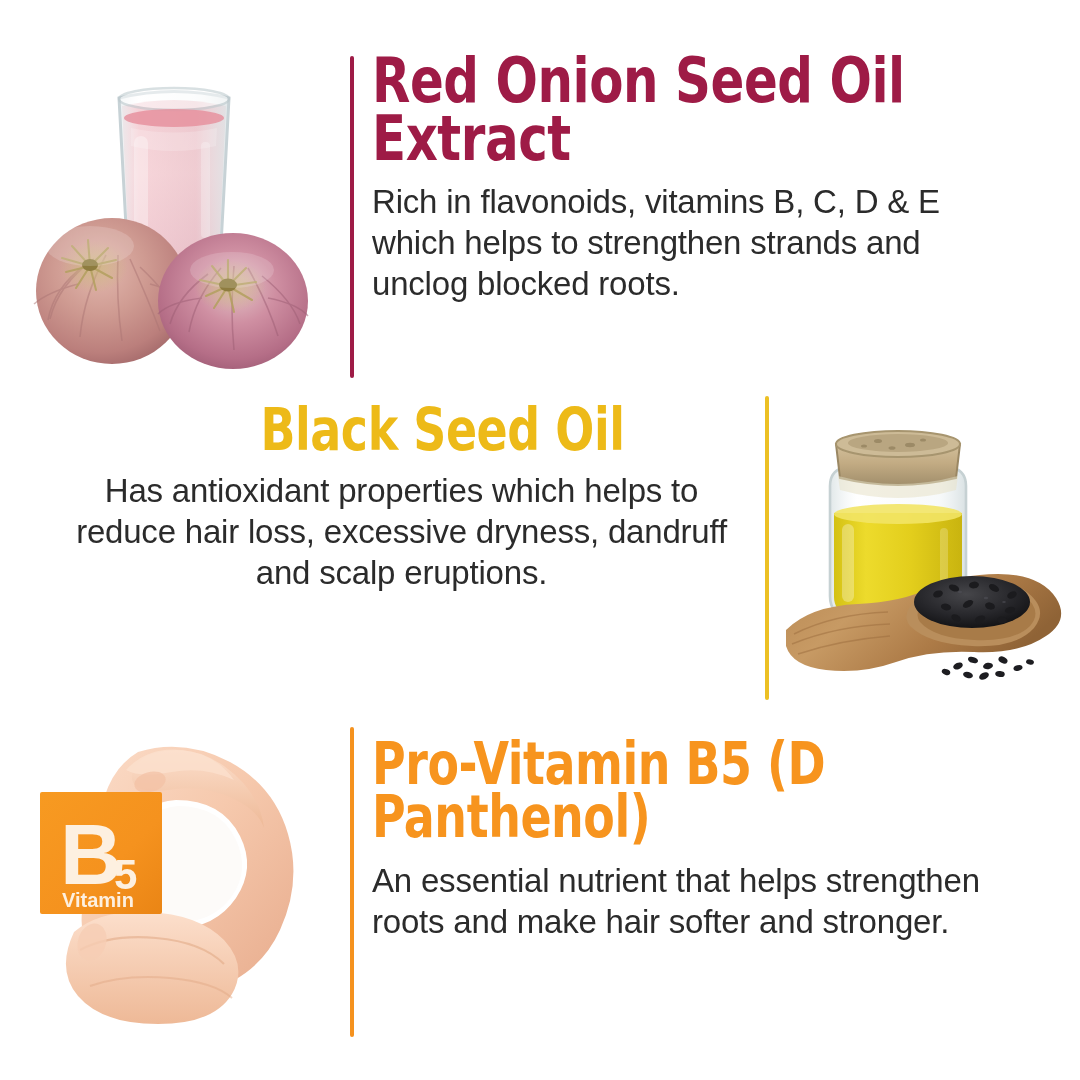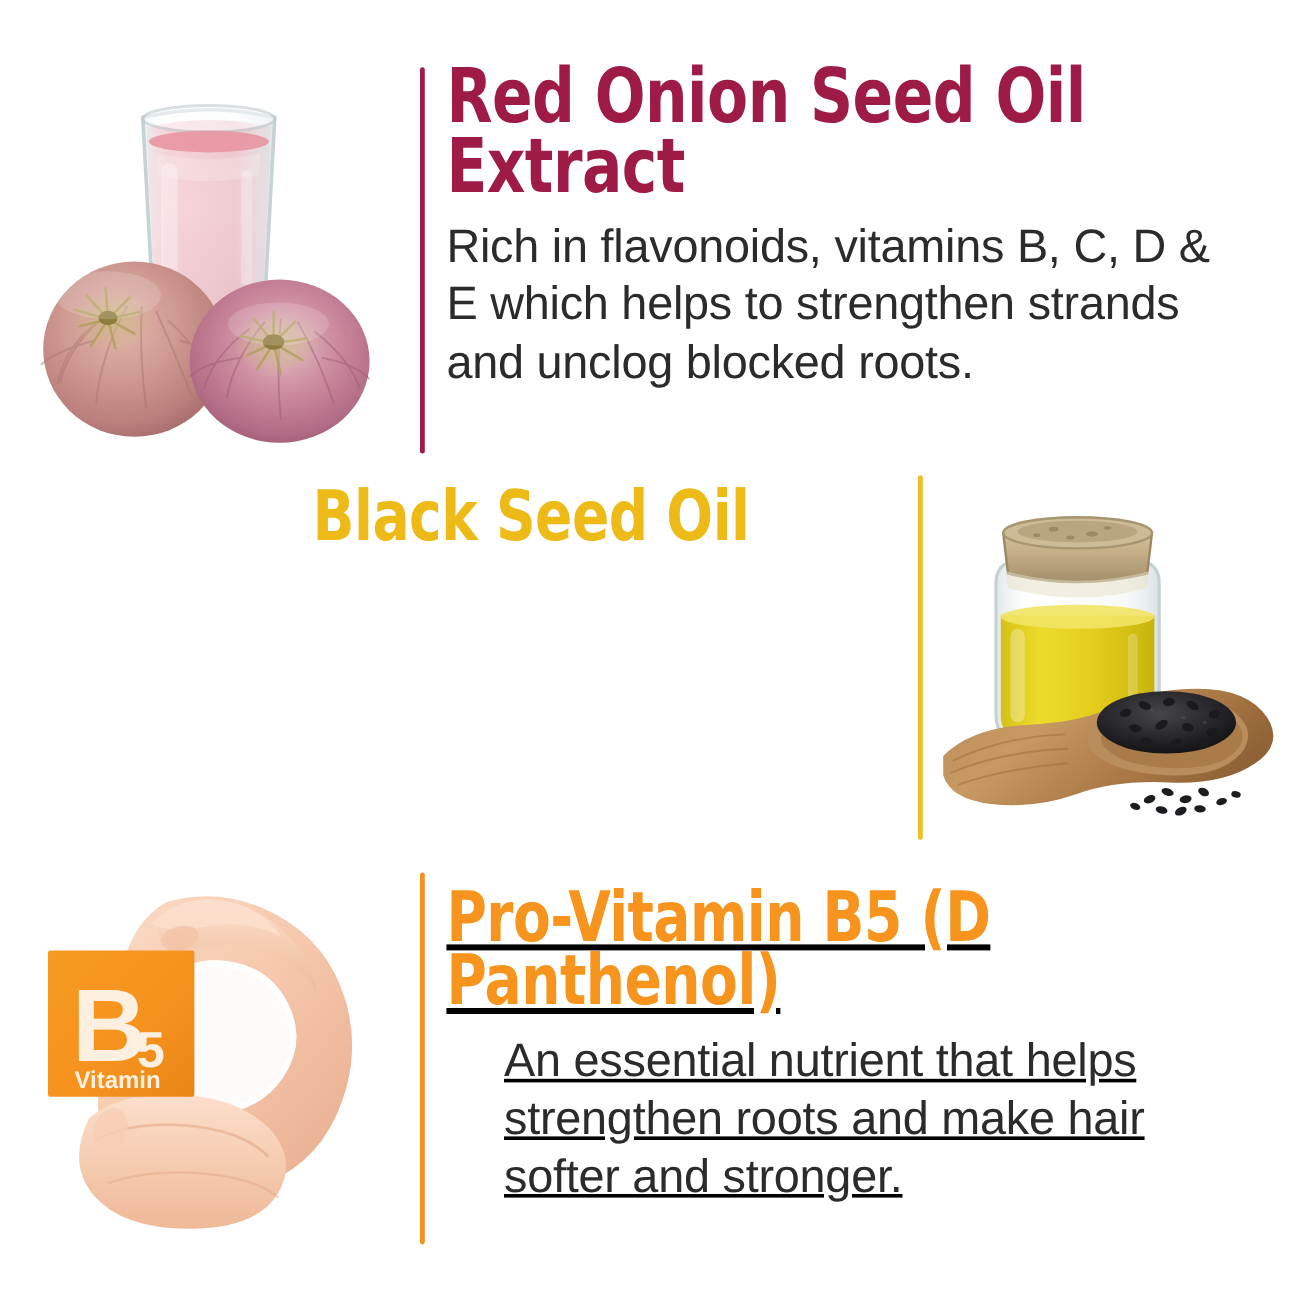--- a/index.html
+++ b/index.html
@@ -20,43 +20,43 @@
     font-family:"DejaVu Sans Condensed","Liberation Sans Narrow","Liberation Sans",sans-serif;
     font-weight:bold;
     letter-spacing:-0.5px;
     line-height:0.92;
     margin:0;
     transform:scaleX(0.88);
   }
   .body-copy{
     font-family:"Liberation Sans", sans-serif;
     color:#2b2b2b;
-    font-size:39px;
+    font-size:33px;
     line-height:1.24;
     letter-spacing:-0.2px;
     margin:0;
   }
 
   
   #sec1-divider{left:350px;top:56px;height:322px;background:#9e1b46;}
   #sec1-text{left:372px;top:52px;width:640px;}
   #sec1-heading{color:#9e1b46;font-size:63px;transform-origin:left top;}
   #sec1-body{margin-top:14px;}
 
   
   #sec2-divider{left:765px;top:396px;height:304px;background:#ecc024;}
   #sec2-text{left:60px;top:404px;width:683px;text-align:center;}
   #sec2-heading{color:#edba18;font-size:58px;transform-origin:right top;}
   #sec2-body{margin-top:14px;}
 
   
   #sec3-divider{left:350px;top:727px;height:310px;background:#f5921e;}
-  #sec3-text{left:372px;top:738px;width:650px;text-decoration:underline;}
+  #sec3-text{left:372px;top:738px;width:650px;}
   #sec3-heading{color:#f7941e;font-size:58px;transform-origin:left top;}
-  #sec3-body{margin-top:16px;margin-left:48px;}
+  #sec3-body{margin-top:16px;}
 
   
   .art{position:absolute;}
   #art-onions{left:18px;top:58px;width:312px;height:322px;}
   #art-blackseed{left:778px;top:398px;width:300px;height:302px;}
   #art-hand{left:26px;top:736px;width:306px;height:292px;}
   .art svg{display:block;width:100%;height:100%;}
 </style>
 </head>
 <body>
@@ -267,20 +267,21 @@
         <ellipse cx="168" cy="274" rx="4.4" ry="2.8" transform="rotate(20 168 274)"></ellipse>
         <ellipse cx="252" cy="264" rx="4" ry="2.6" transform="rotate(12 252 264)"></ellipse>
       </g>
     </svg>
   </div>
 
   <div class="divider" id="sec2-divider"></div>
 
   <div class="section" id="sec2-text">
     <h2 class="heading" id="sec2-heading">Black Seed Oil</h2>
+    <p class="body-copy" id="sec2-body">Has antioxidant properties which helps to reduce hair loss, excessive dryness, dandruff and scalp eruptions.</p>
   </div>
 
   <div class="art" id="art-hand">
     <svg viewBox="0 0 306 292" xmlns="http://www.w3.org/2000/svg">
       <defs>
         <linearGradient id="skinG" x1="0" y1="0" x2="1" y2="1">
           <stop offset="0%" stop-color="#fbdcc8"></stop>
           <stop offset="45%" stop-color="#f6c9ad"></stop>
           <stop offset="100%" stop-color="#e7ab8c"></stop>
         </linearGradient>

